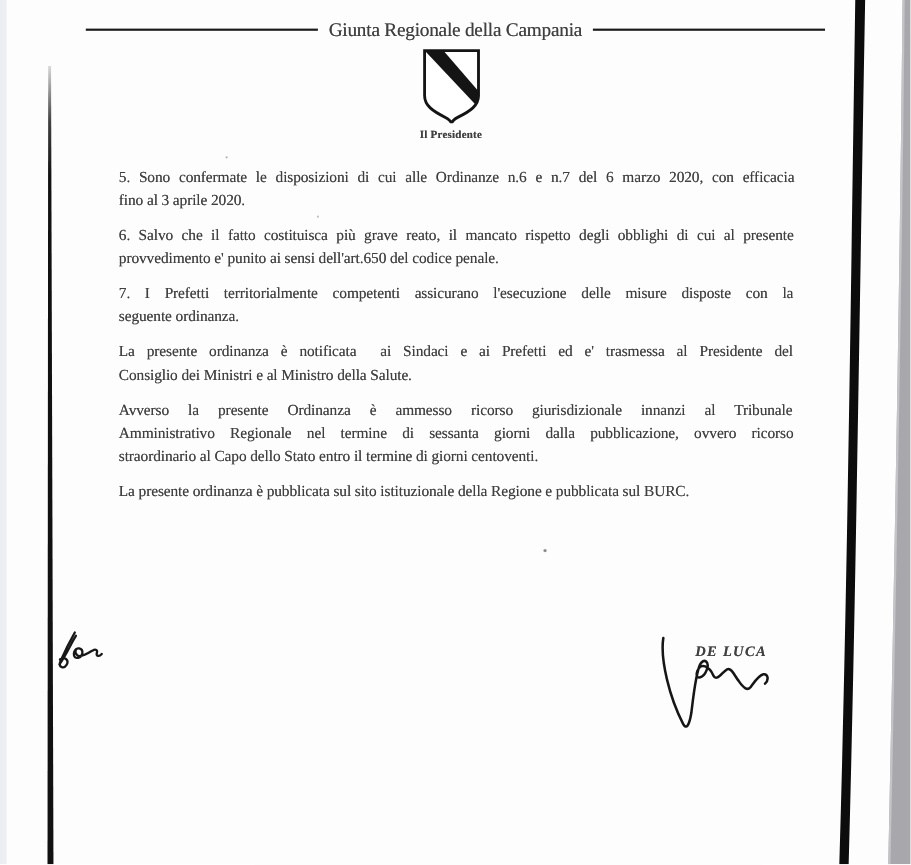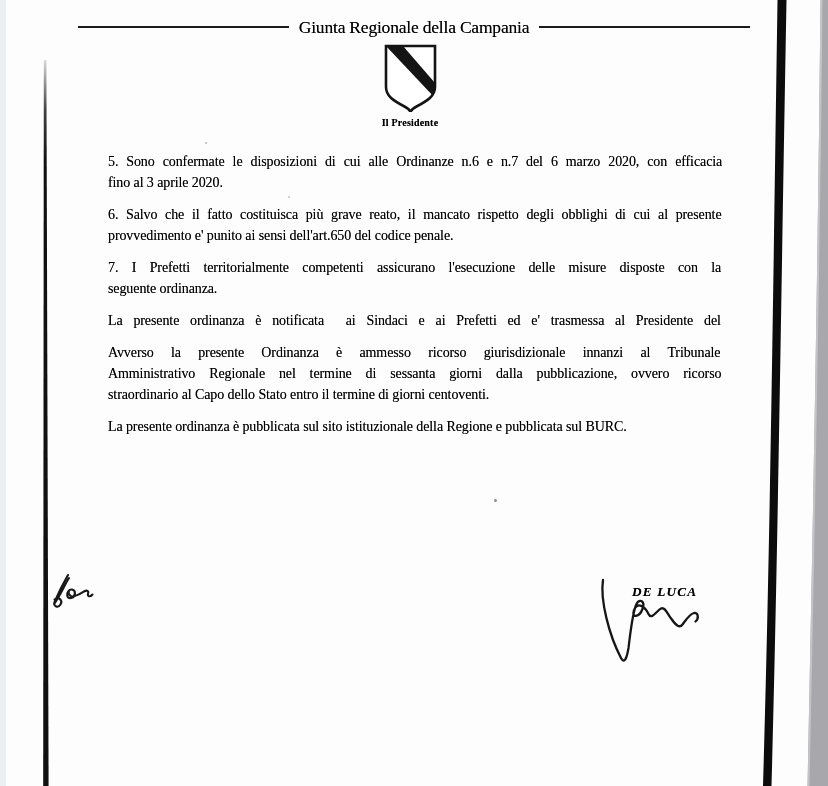--- a/index.html
+++ b/index.html
@@ -1,19 +1,19 @@
 <!DOCTYPE html>
 <html><head>
 <meta charset="utf-8">
 <style>
   html,body { margin:0; padding:0; background:#fff; }
   .screen {
     position:relative; width:828px; height:786px;
     background:#fdfdfd; overflow:hidden;
-    font-family:"Liberation Serif", serif; color:#000000;
+    font-family:"Liberation Serif", serif; color:#404040;
   }
   
   .bezel-left { position:absolute; left:0; top:0; width:6px; height:786px; background:#edeef2; }
   
   .scan-edges { position:absolute; left:0; top:0; width:828px; height:786px; pointer-events:none; }
   
   .header {
     position:absolute; left:78px; top:16px; width:672px; height:22px;
     display:flex; align-items:center; gap:10px;
   }
@@ -87,20 +87,21 @@
       <div class="para">
         <div class="line"><span style="word-spacing: 4.29412px;">6. Salvo che il fatto costituisca più grave reato, il mancato rispetto degli obblighi di cui al presente</span></div>
         <div class="line"><span>provvedimento e' punito ai sensi dell'art.650 del codice penale.</span></div>
       </div>
       <div class="para">
         <div class="line"><span style="word-spacing: 10px;">7. I Prefetti territorialmente competenti assicurano l'esecuzione delle misure disposte con la</span></div>
         <div class="line"><span>seguente ordinanza.</span></div>
       </div>
       <div class="para">
         <div class="line"><span style="word-spacing: 7.4375px; text-align: center;">La presente ordinanza è notificata  ai Sindaci e ai Prefetti ed e' trasmessa al Presidente del</span></div>
+        <div class="line"><span>Consiglio dei Ministri e al Ministro della Salute.</span></div>
       </div>
       <div class="para">
         <div class="line"><span style="word-spacing: 13.9px;">Avverso la presente Ordinanza è ammesso ricorso giurisdizionale innanzi al Tribunale</span></div>
         <div class="line"><span style="word-spacing: 10.5px;">Amministrativo Regionale nel termine di sessanta giorni dalla pubblicazione, ovvero ricorso</span></div>
         <div class="line"><span>straordinario al Capo dello Stato entro il termine di giorni centoventi.</span></div>
       </div>
       <div class="para">
         <div class="line"><span>La presente ordinanza è pubblicata sul sito istituzionale della Regione e pubblicata sul BURC.</span></div>
       </div>
     </div>

